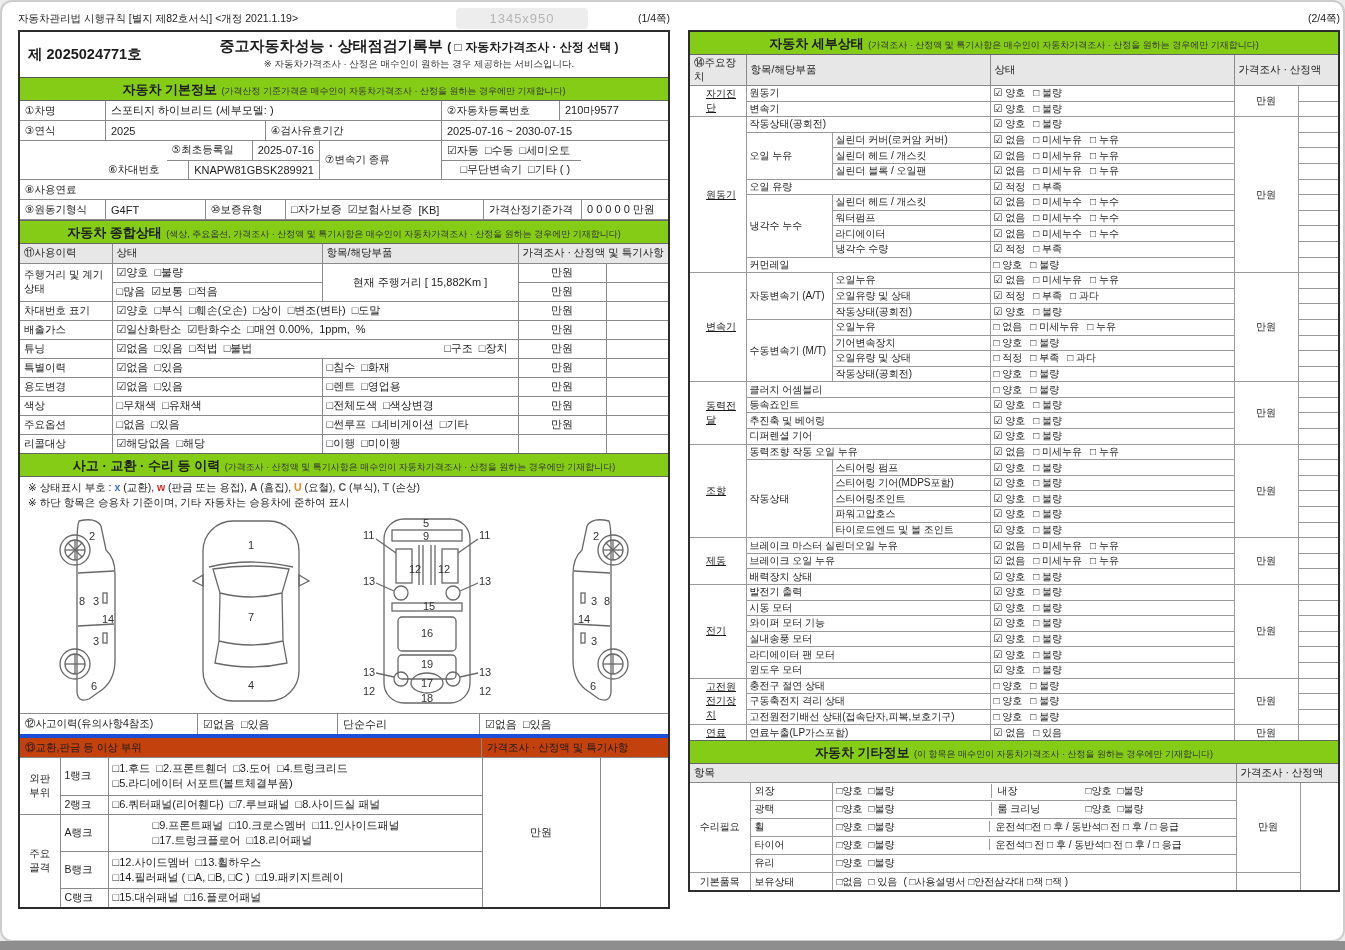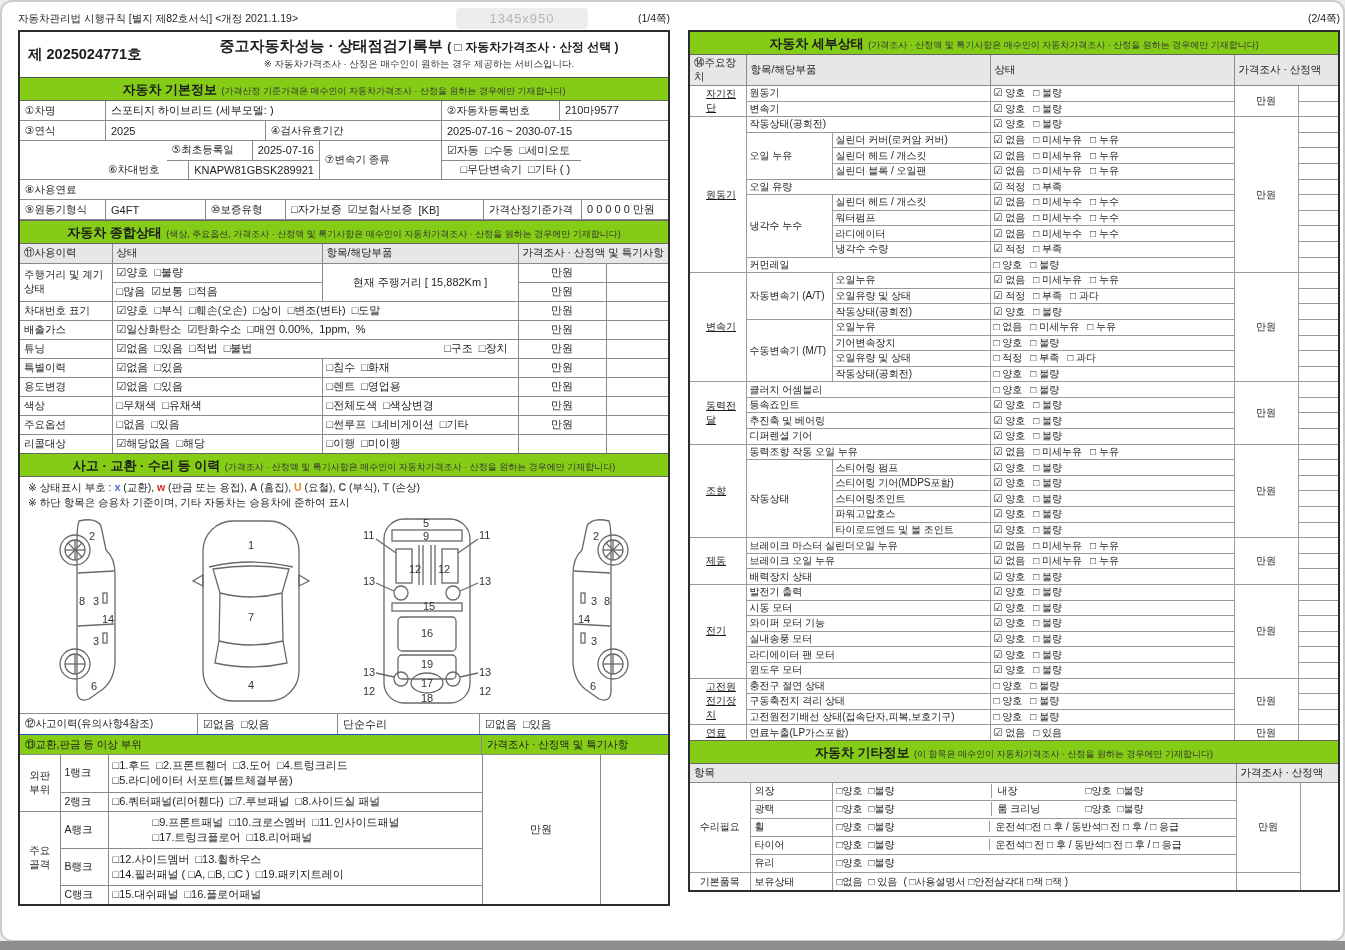--- a/index.html
+++ b/index.html
@@ -44,23 +44,23 @@
   .pr{text-align:center;}
   .ctr{text-align:center;}
   .rightopts{float:right;}
   
   .legend{font-size:10.5px;padding:3px 8px 1px;line-height:15px;}
   .legend b{font-weight:bold;}
   .diag{display:flex;justify-content:space-between;align-items:flex-start;padding:2px 14px 4px;border-bottom:1px solid #8a8a8a;}
   .diag svg{flex:0 0 auto;}
   .diag text{font-size:11px;fill:#333;font-family:"Liberation Sans","DejaVu Sans",sans-serif;}
   .diag path,.diag rect,.diag circle,.diag ellipse,.diag line,.diag polygon{fill:none;stroke:#686868;stroke-width:1.3;}
-  .accrow{display:flex;border-bottom:1px solid #1d4ed8;font-size:11px;min-height:20px;align-items:center;}
+  .accrow{display:flex;border-bottom:4px solid #1d4ed8;font-size:11px;min-height:20px;align-items:center;}
   .accrow .ic{align-self:stretch;}
-  .xhead{display:flex;font-size:10.5px;background:#84cc16;border-bottom:1px solid #8a8a8a;min-height:19px;align-items:center;}
+  .xhead{display:flex;font-size:10.5px;background:#c2410c;border-bottom:1px solid #8a8a8a;min-height:19px;align-items:center;}
   
   .t2 td{font-size:10px;padding:0 3px;border-color:#9a9a9a;height:15px;}
   .t2 tr{height:15.6px;}
   .t2 .dev{text-align:left;font-size:10px;padding-left:16px;text-decoration:underline;}
   .t2 tr.sec td{border-top:1.4px solid #4a4a4a;}
   .t2 .opt{margin-right:8px;}
   .t3 td{font-size:10px;height:17px;border-color:#9a9a9a;}
   .t3 tr{height:18px;}
   .lbl2{border-left:1px solid #9a9a9a;padding-left:6px;margin-left:4px;display:inline-block;width:88px;}
   .extra{border-left:1px solid #9a9a9a;padding-left:6px;margin-left:2px;white-space:nowrap;}

